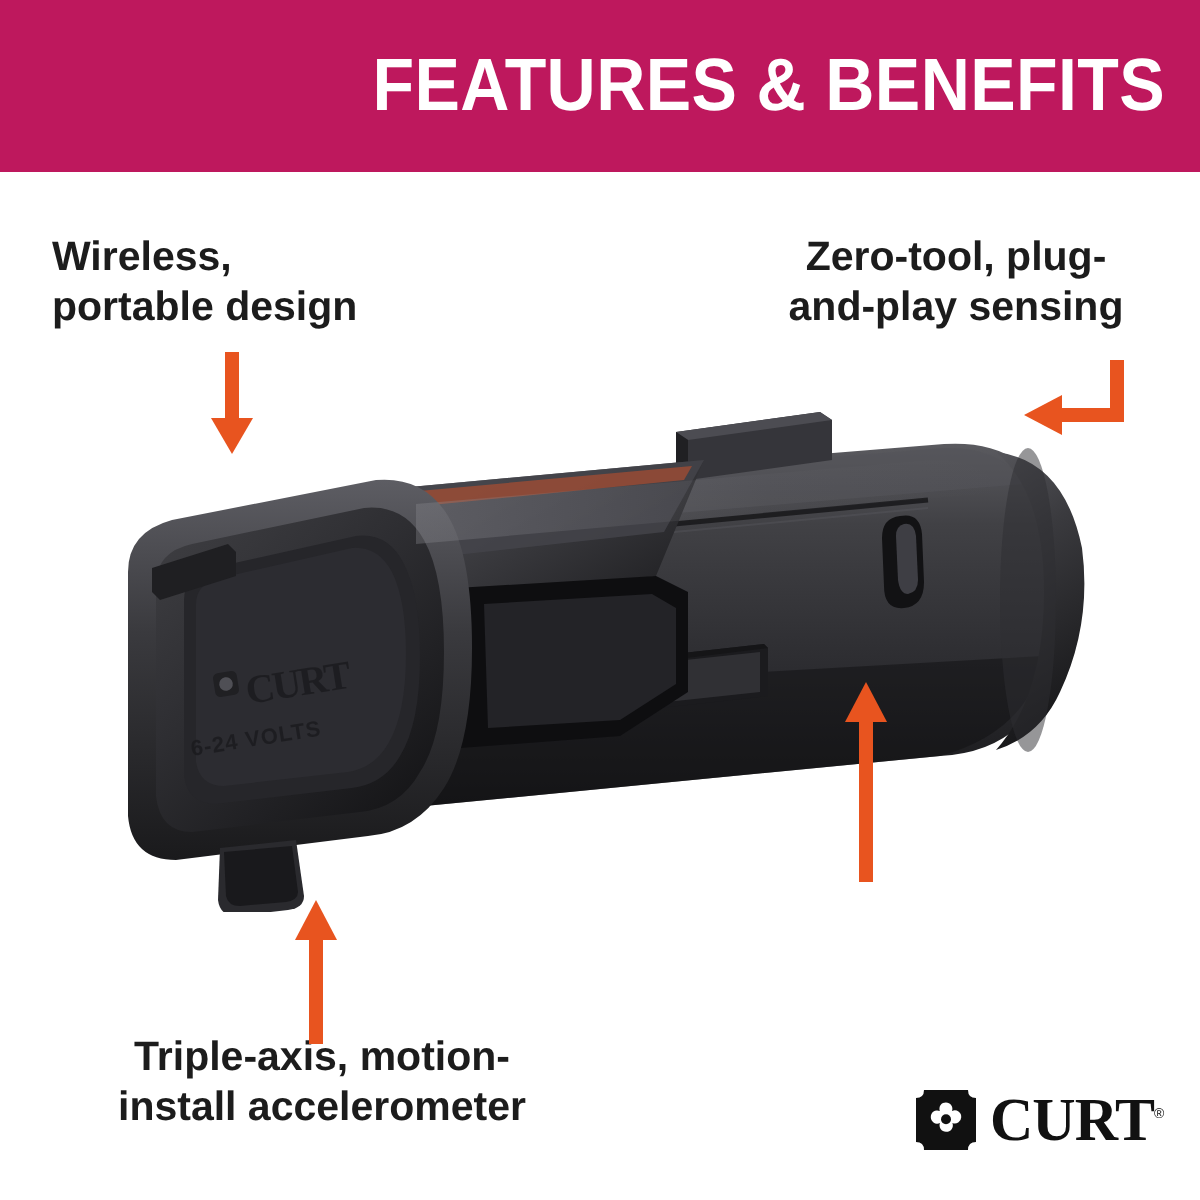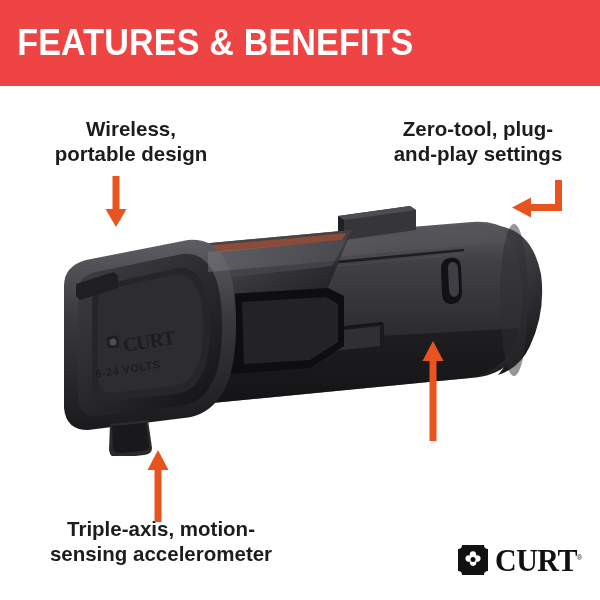--- a/index.html
+++ b/index.html
@@ -18,24 +18,24 @@
     overflow: hidden;
   }
 
   
   .header-bar {
     position: absolute;
     left: 0;
     top: 0;
     width: 600px;
     height: 86px;
-    background: #ef4444;
+    background: #be185d;
     display: flex;
     align-items: center;
-    justify-content: flex-start;
+    justify-content: flex-end;
   }
   .header-title {
     color: #ffffff;
     font-family: "Liberation Sans", sans-serif;
     font-weight: bold;
     font-size: 37px;
     letter-spacing: 0.2px;
     transform: scaleX(0.92);
     transform-origin: center;
     white-space: nowrap;
@@ -44,21 +44,21 @@
   
   .callout {
     position: absolute;
     font-family: "Liberation Sans", sans-serif;
     font-weight: bold;
     color: #1c1c1c;
     font-size: 20.5px;
     line-height: 25px;
     white-space: pre-line;
   }
-  .callout.c-wireless      { left: 26px;  top: 116px; width: 210px; text-align: center; }
+  .callout.c-wireless      { left: 26px;  top: 116px; width: 210px; }
   .callout.c-zerotool      { left: 378px; top: 116px; width: 200px; text-align: center; }
   .callout.c-bluetooth     { left: 296px; top: 444px; width: 282px; text-align: center; }
   .callout.c-accelerometer { left: 26px;  top: 516px; width: 270px; text-align: center; }
 
   
   .arrow { position: absolute; }
   .arrow svg { display: block; overflow: visible; }
 
   
   .product {
@@ -232,40 +232,40 @@
 portable design</div>
 
   <div class="arrow" style="left:104px; top:176px;">
     <svg width="24" height="52" viewBox="0 0 24 52">
       <rect x="8.5" y="0" width="7" height="36" fill="#E8541F"></rect>
       <path d="M12 51 L1.5 33 L22.5 33 Z" fill="#E8541F"></path>
     </svg>
   </div>
 
   <div class="callout c-zerotool">Zero-tool, plug-
-and-play settings</div>
+and-play sensing</div>
 
   <div class="arrow" style="left:512px; top:180px;">
     <svg width="72" height="48" viewBox="0 0 72 48">
       <rect x="43" y="0" width="7" height="31" fill="#E8541F"></rect>
       <rect x="15" y="24" width="35" height="7" fill="#E8541F"></rect>
       <path d="M0 27.5 L19 17.5 L19 37.5 Z" fill="#E8541F"></path>
     </svg>
   </div>
 
 
   <div class="arrow" style="left:421px; top:341px;">
     <svg width="24" height="100" viewBox="0 0 24 100">
       <rect x="8.5" y="18" width="7" height="82" fill="#E8541F"></rect>
       <path d="M12 0 L22.5 20 L1.5 20 Z" fill="#E8541F"></path>
     </svg>
   </div>
 
   <div class="callout c-accelerometer">Triple-axis, motion-
-sensing accelerometer</div>
+install accelerometer</div>
 
   <div class="arrow" style="left:146px; top:450px;">
     <svg width="24" height="72" viewBox="0 0 24 72">
       <rect x="8.5" y="18" width="7" height="54" fill="#E8541F"></rect>
       <path d="M12 0 L22.5 20 L1.5 20 Z" fill="#E8541F"></path>
     </svg>
   </div>
 
   <div class="brand-logo">
     <div class="brand-mark">

